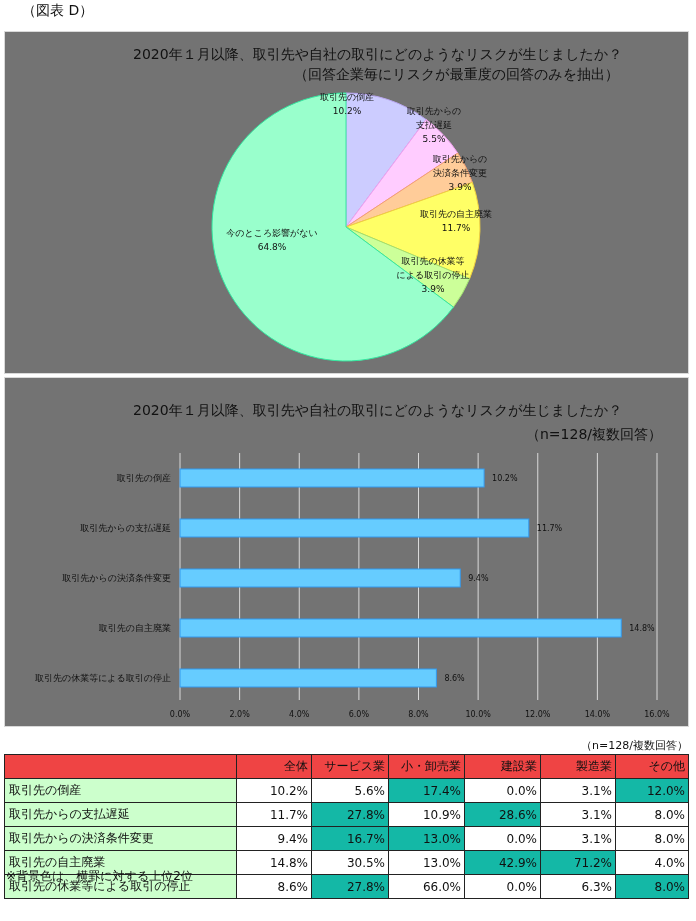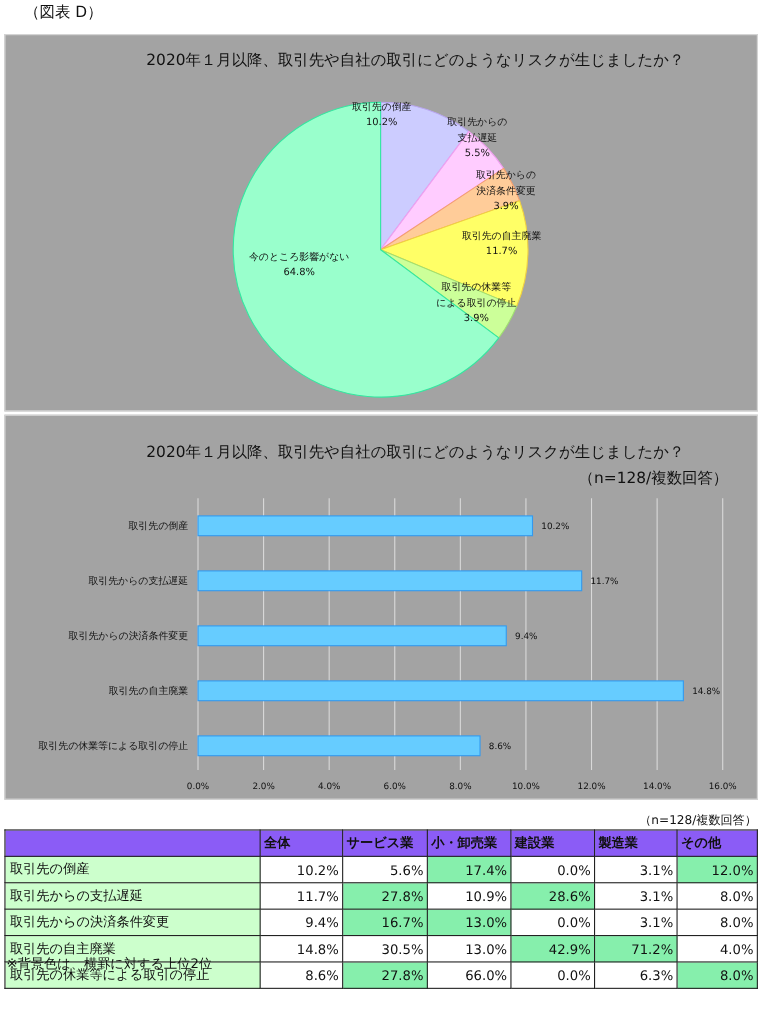--- a/index.html
+++ b/index.html
@@ -1,43 +1,44 @@
 <!DOCTYPE html>
 <html><head>
 <meta charset="utf-8">
 <style>
   html, body { margin: 0; padding: 0; background: #ffffff; }
   body { width: 696px; height: 921px; position: relative; overflow: hidden;
          font-family: "DejaVu Sans", "Liberation Sans", sans-serif; color: #111; }
   .fig-label { position: absolute; left: 22px; top: 2px; font-size: 14px; }
-  .panel { position: absolute; border: 1px solid #d9d9d9; background: #a3a3a3; box-sizing: border-box; }
+  .panel { position: absolute; border: 1px solid #d9d9d9; background: #737373; box-sizing: border-box; }
   #panel-pie { left: 4px; top: 31px; width: 685px; height: 343px; }
   #panel-bar { left: 4px; top: 377px; width: 685px; height: 350px; }
   .title { position: absolute; font-size: 14px; white-space: nowrap; }
   .svg-abs { position: absolute; left: 0; top: 0; }
   .pie-label { font-size: 9px; fill: #111; }
   .bar-cat { font-size: 9px; fill: #111; }
   .bar-val { font-size: 8px; fill: #111; }
   .tick { font-size: 8px; fill: #111; }
   .note-n { position: absolute; right: 8px; top: 738px; font-size: 11px; }
   table.data { position: absolute; left: 4px; top: 754px; width: 684px; border-collapse: collapse; font-size: 12px; table-layout: fixed; }
   table.data td, table.data th { border: 1px solid #222; height: 24px; padding: 0 3px; box-sizing: border-box; }
-  table.data th { background: #8b5cf6; font-weight: bold; text-align: left; }
+  table.data th { background: #ef4444; font-weight: normal; text-align: right; }
   table.data td.cat { background: #ccffcc; text-align: left; padding-left: 4px; }
   table.data td.num { background: #fff; text-align: right; }
-  table.data td.num.hl { background: #86efac; }
+  table.data td.num.hl { background: #14b8a6; }
   .footnote { position: absolute; left: 6px; top: 868px; font-size: 12px; }
 </style>
 </head>
 <body>
 
 <div class="fig-label">（図表 D）</div>
 
 <div class="panel" id="panel-pie">
   <div class="title" style="left:128px; top:14px;">2020年１月以降、取引先や自社の取引にどのようなリスクが生じましたか？</div>
+  <div class="title" style="left:289px; top:34px;">（回答企業毎にリスクが最重度の回答のみを抽出）</div>
 </div>
 <svg class="svg-abs" id="pie-svg" width="696" height="921">
     <path d="M346,227 L346.00,93.00 A134,134 0 0 1 426.12,119.59 Z" fill="#ccccff" stroke="#b9a6f0" stroke-width="1"></path>
     <path d="M346,227 L426.12,119.59 A134,134 0 0 1 457.77,153.08 Z" fill="#ffccff" stroke="#f0a0f0" stroke-width="1"></path>
     <path d="M346,227 L457.77,153.08 A134,134 0 0 1 472.36,182.40 Z" fill="#ffcc99" stroke="#f5a070" stroke-width="1"></path>
     <path d="M346,227 L472.36,182.40 A134,134 0 0 1 469.64,278.67 Z" fill="#ffff66" stroke="#f0d040" stroke-width="1"></path>
     <path d="M346,227 L469.64,278.67 A134,134 0 0 1 453.41,307.12 Z" fill="#ccff99" stroke="#a0e070" stroke-width="1"></path>
     <path d="M346,227 L453.41,307.12 A134,134 0 1 1 346.00,93.00 Z" fill="#99ffcc" stroke="#33e8a0" stroke-width="1"></path>
     <g>
       <text x="347" y="100" text-anchor="middle" class="pie-label">取引先の倒産</text>

